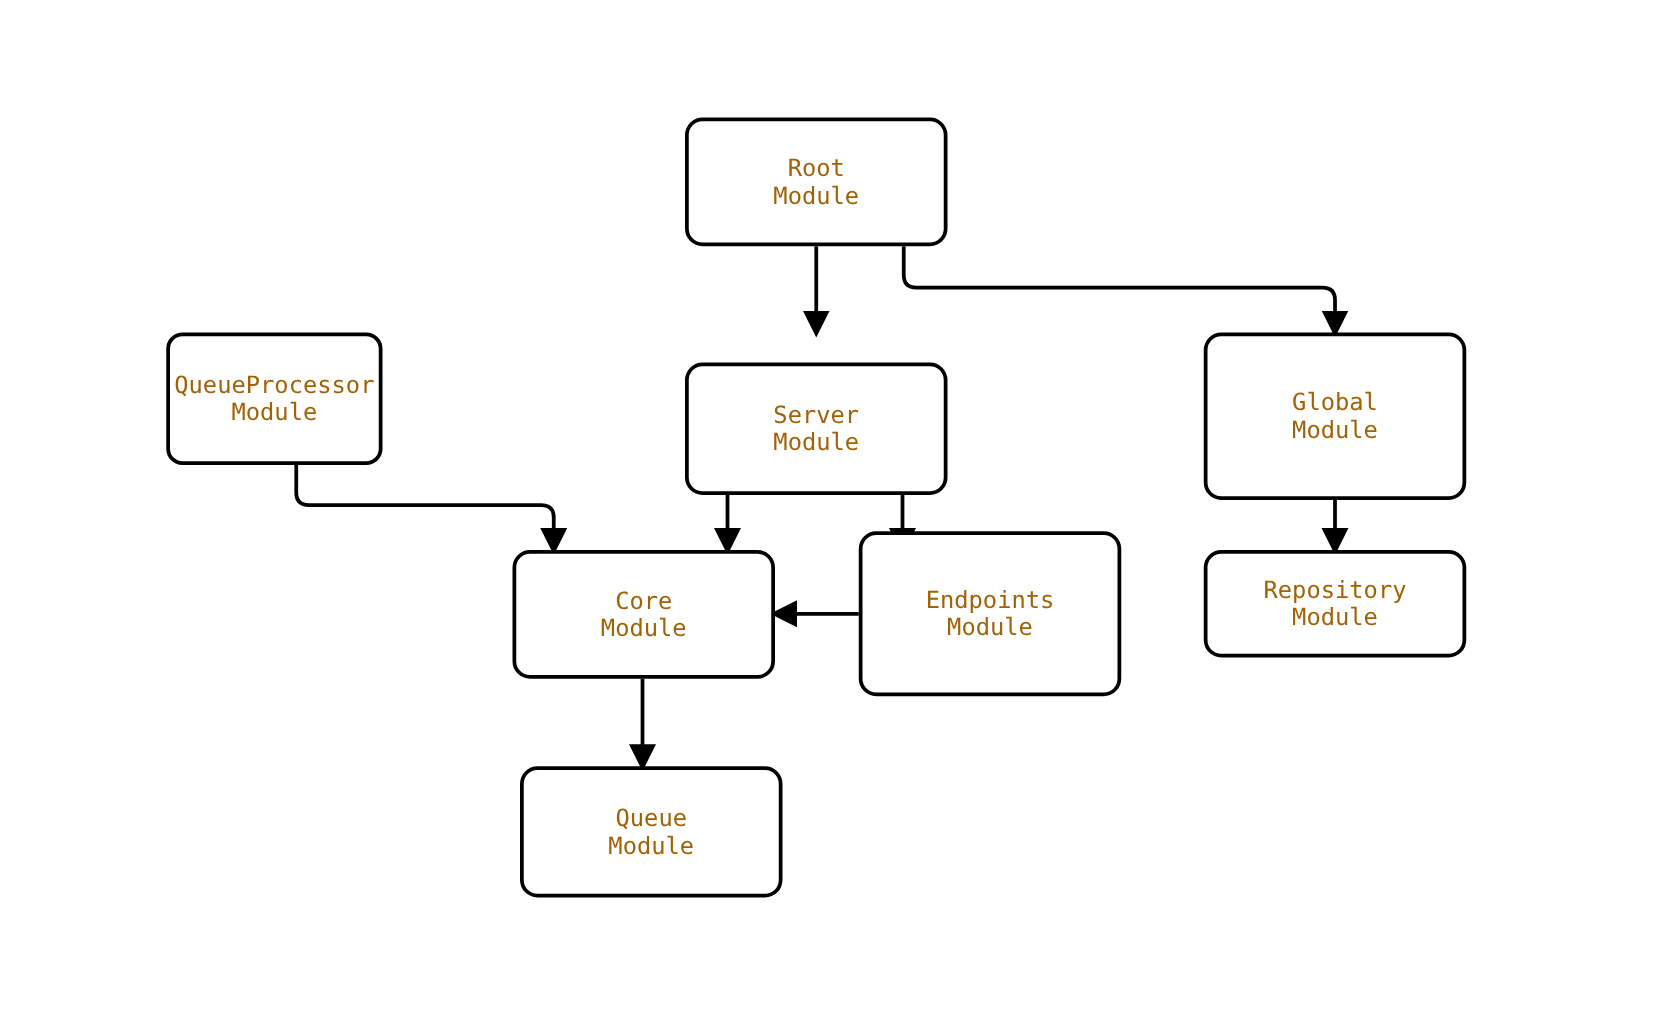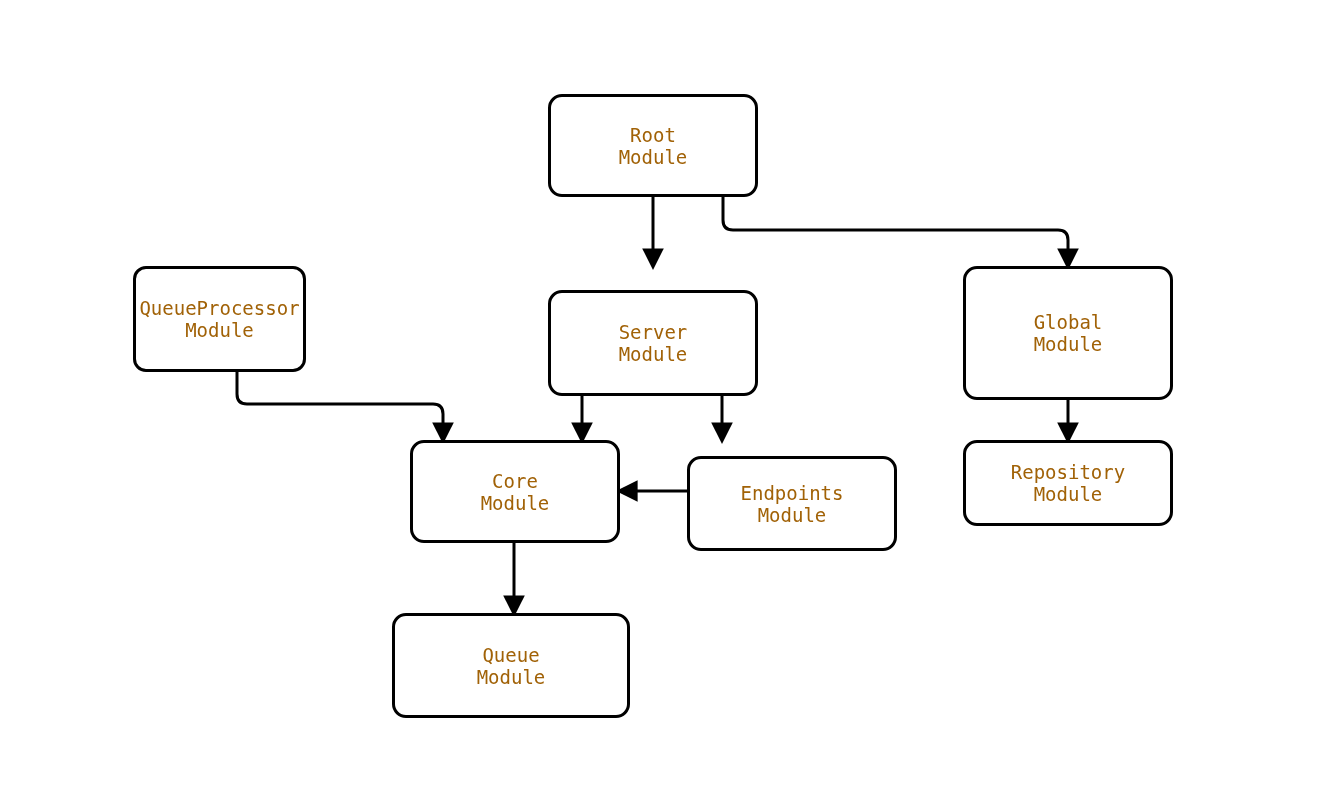--- a/index.html
+++ b/index.html
@@ -82,26 +82,26 @@
 Module</span>
   </div>
   <div class="node" style="left: 963px; top: 266px; width: 210px; height: 134px; border-color: rgb(0, 0, 0); background: rgb(255, 255, 255);">
     <span class="node-label">Global
 Module</span>
   </div>
   <div class="node" style="left: 410px; top: 440px; width: 210px; height: 103px; border-color: rgb(0, 0, 0); background: rgb(255, 255, 255);">
     <span class="node-label">Core
 Module</span>
   </div>
-  <div class="node" style="left: 687px; top: 456px; width: 210px; height: 95px; border-color: rgb(0, 0, 0); background: rgb(255, 255, 255);">
+  <div class="node" style="left: 687px; top: 425px; width: 210px; height: 132px; border-color: rgb(0, 0, 0); background: rgb(255, 255, 255);">
     <span class="node-label">Endpoints
 Module</span>
   </div>
   <div class="node" style="left: 963px; top: 440px; width: 210px; height: 86px; border-color: rgb(0, 0, 0); background: rgb(255, 255, 255);">
     <span class="node-label">Repository
 Module</span>
   </div>
-  <div class="node" style="left: 392px; top: 613px; width: 238px; height: 105px; border-color: rgb(0, 0, 0); background: rgb(255, 255, 255);">
+  <div class="node" style="left: 416px; top: 613px; width: 210px; height: 105px; border-color: rgb(0, 0, 0); background: rgb(255, 255, 255);">
     <span class="node-label">Queue
 Module</span>
   </div>
 
 </div>
 
 </body></html>

